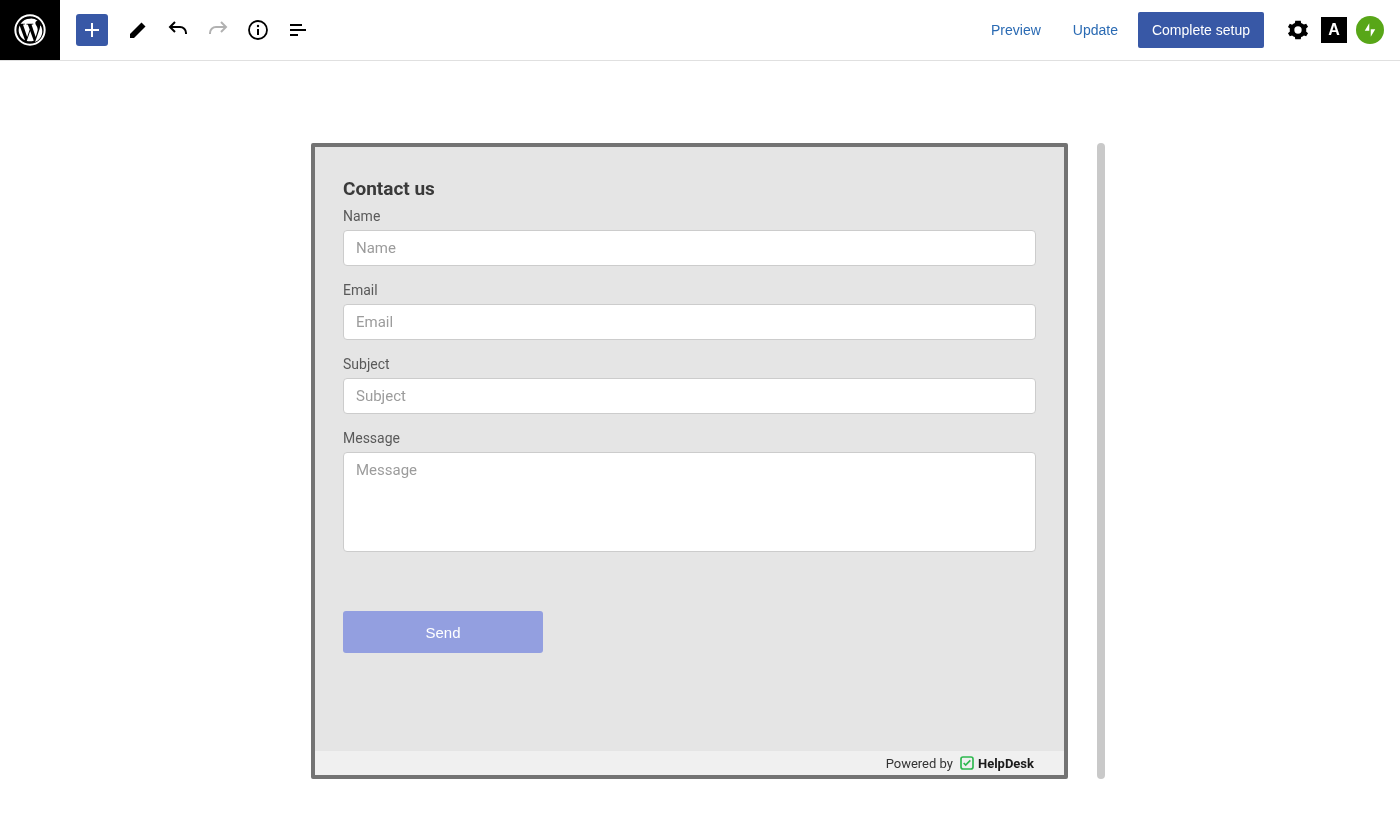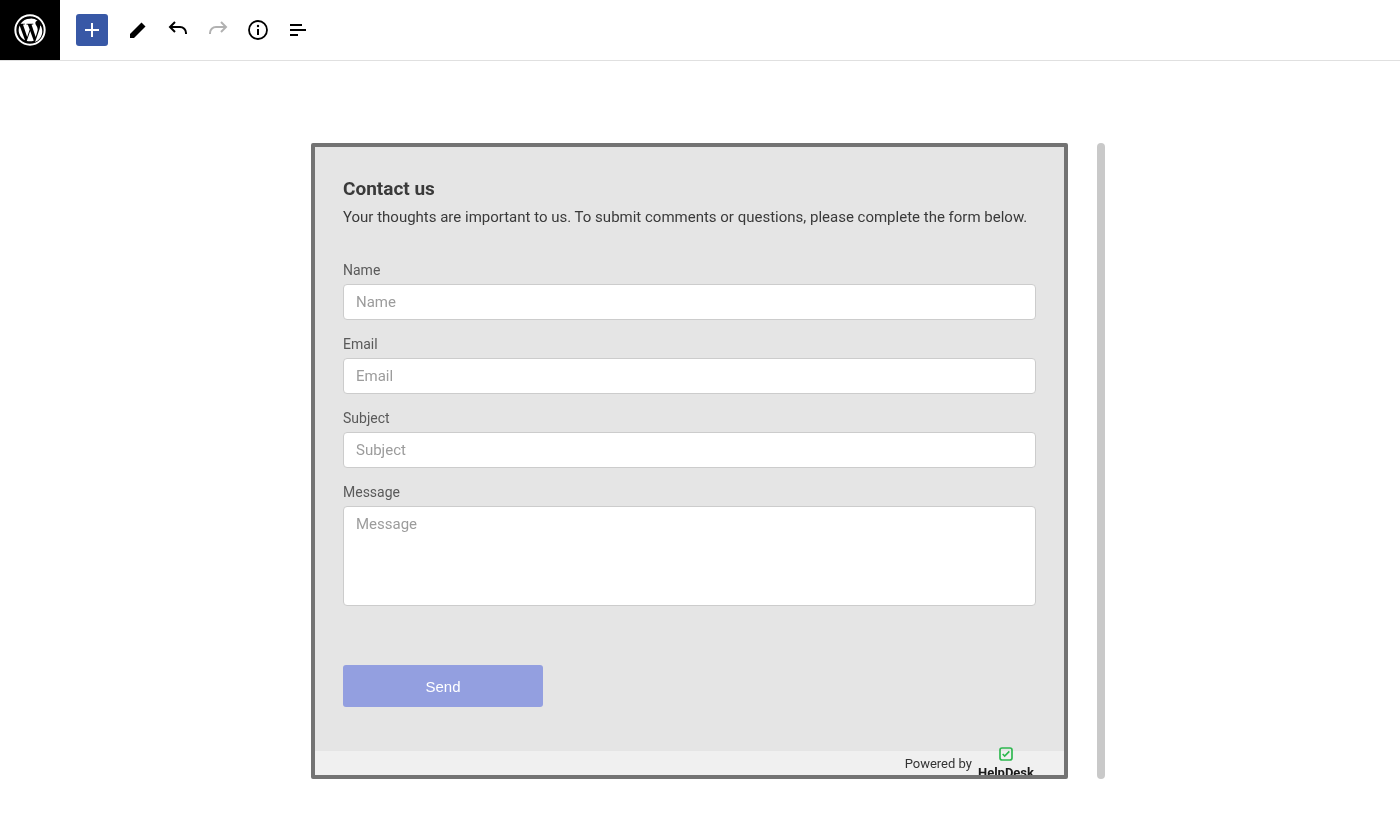--- a/index.html
+++ b/index.html
@@ -211,21 +211,20 @@
       font-size: 13px;
       color: #333;
       gap: 6px;
     }
     .helpdesk-logo {
       display: flex;
       align-items: center;
       gap: 3px;
       font-weight: bold;
       color: #1a1a1a;
-      flex-direction: column;
     }
     .hd-check {
       width: 16px;
       height: 16px;
     }
   </style>
 </head>
 <body>
 
 <div class="toolbar">
@@ -264,28 +263,47 @@
           <rect x="11" y="11" width="2" height="6" fill="#000"></rect>
         </svg>
     </button>
     <button class="toolbar-btn">
       <svg viewBox="0 0 24 24">
           <path stroke="#000" stroke-width="2" d="M4 7h12M4 12h16M4 17h8"></path>
         </svg>
     </button>
   </div>
 
+  <div class="toolbar-right">
+    <button class="link-btn">Preview</button>
+    <button class="link-btn">Update</button>
+    <button class="complete-btn">Complete setup</button>
+    <div class="icon-btn">
+      <svg viewBox="0 0 24 24" width="22" height="22">
+          <path fill="#000" d="M12 8a4 4 0 100 8 4 4 0 000-8zm9 4c0 .6-.05 1.2-.15 1.77l2.1 1.64-2 3.46-2.48-1a9 9 0 01-3.06 1.77L15 22h-6l-.41-2.36a9 9 0 01-3.06-1.77l-2.48 1-2-3.46 2.1-1.64A9.1 9.1 0 013 12c0-.6.05-1.2.15-1.77L1.05 8.6l2-3.46 2.48 1a9 9 0 013.06-1.77L9 2h6l.41 2.36a9 9 0 013.06 1.77l2.48-1 2 3.46-2.1 1.64c.1.57.15 1.17.15 1.77z"></path>
+        </svg>
+    </div>
+    <div class="icon-btn">
+      <div class="astra-icon">A</div>
+    </div>
+    <div class="icon-btn">
+      <div class="jetpack-icon">
+        <svg viewBox="0 0 24 24" width="18" height="18">
+            <path fill="#fff" d="M11 3v10H5l6-10zm2 18V11h6l-6 10z"></path>
+          </svg>
+      </div>
+    </div>
+  </div>
 </div>
 
 <div class="editor-area">
   <div class="form-container-wrap">
     <div class="form-container">
       <div class="form-body">
         <h2 class="form-title">Contact us</h2>
-        <p class="form-intro">Your thoughts are important to us. To submit comments or questions, please complete the form below.</p>
 
         <div class="field">
           <label>Name</label>
           <input type="text" placeholder="Name" style="">
         </div>
 
         <div class="field">
           <label>Email</label>
           <input type="text" placeholder="Email" style="">
         </div>

